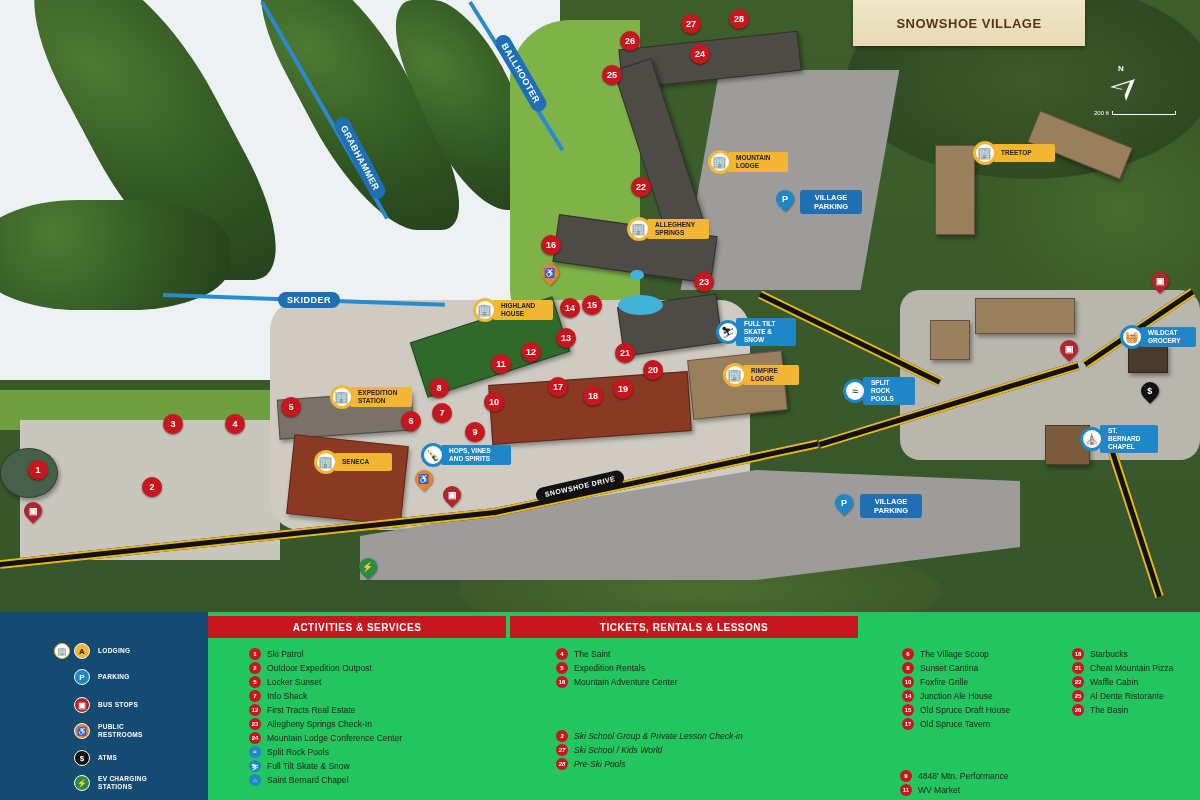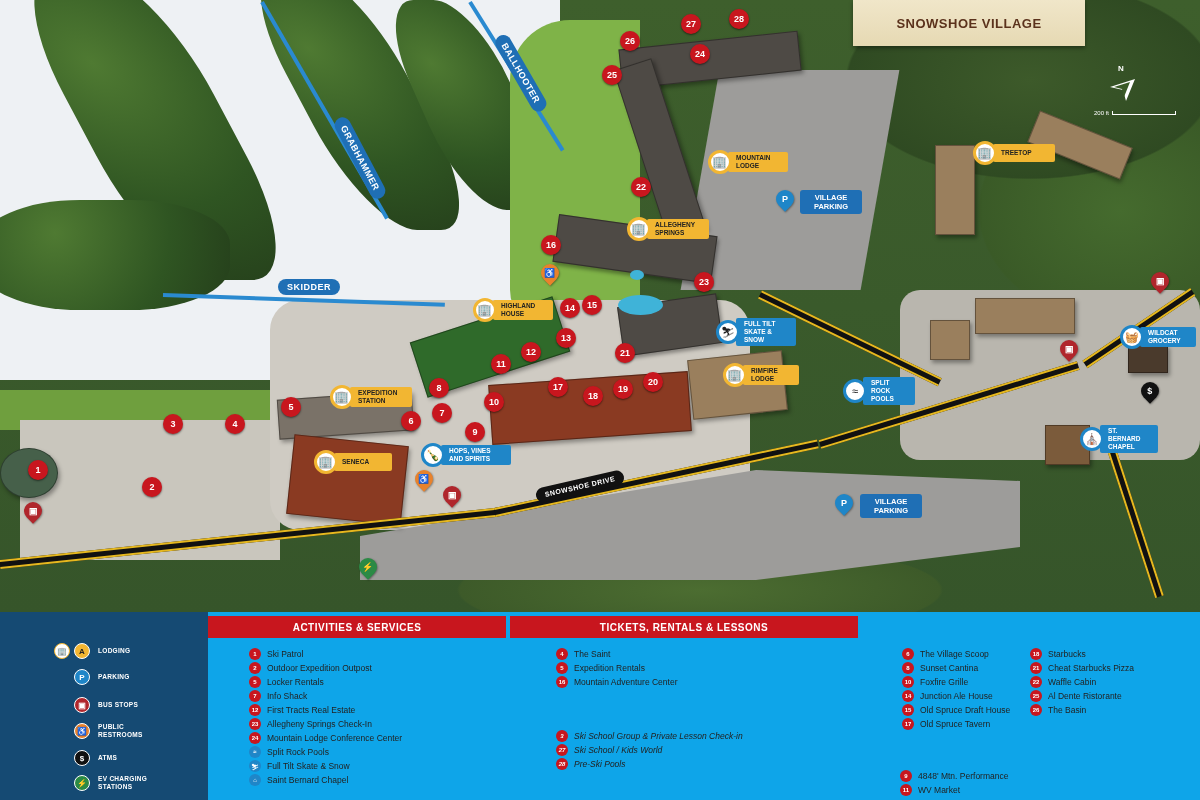--- a/index.html
+++ b/index.html
@@ -38,21 +38,21 @@
 .compass{position:absolute;left:1108px;top:75px;width:28px;height:28px}
 .north{position:absolute;left:1118px;top:64px;color:#fff;font-weight:700;font-size:8px}
 .scale{position:absolute;left:1094px;top:110px;color:#fff;font-size:6px;display:flex;align-items:center;gap:3px}
 .scale .bar{width:64px;height:4px;border-left:1px solid #fff;border-right:1px solid #fff;border-bottom:1px solid #fff}
 .drive-label{position:absolute;left:535px;top:479px;background:#111;color:#fff;font-weight:700;font-size:7px;padding:4px 9px;border-radius:10px;transform:rotate(-13deg);letter-spacing:.5px}
 
 #legend{position:absolute;left:0;top:612px;width:208px;height:188px;background:#154a73}
 .leg-row{position:absolute;left:74px;display:flex;align-items:center;gap:8px}
 .leg-pin{width:16px;height:16px;border-radius:50%;display:flex;align-items:center;justify-content:center;font-size:8px;font-weight:700;color:#fff;border:1.5px solid #fff}
 .leg-txt{color:#fff;font-size:6.5px;font-weight:700;line-height:8px;letter-spacing:.3px}
-#panel{position:absolute;left:208px;top:612px;width:992px;height:188px;background:#0ea5e9}
+#panel{position:absolute;left:208px;top:612px;width:992px;height:188px;background:#22c55e}
 .hdr{position:absolute;height:22px;background:#c8161e;color:#fff;font-weight:700;font-size:10px;display:flex;align-items:center;justify-content:center;letter-spacing:.5px}
 .list{position:absolute;}
 .li{display:flex;align-items:center;height:14px;font-size:8.5px;color:#222}
 .li .b{width:12px;height:12px;border-radius:50%;background:#c8161e;color:#fff;font-size:6px;font-weight:700;display:flex;align-items:center;justify-content:center;margin-right:6px;flex-shrink:0}
 .li .b.blue{background:#1f86c8}
 </style>
 </head>
 <body>
 
 <div id="map">
@@ -94,21 +94,21 @@
   <div class="road" style="left:820px;top:440px;width:270px;transform:rotate(-17deg);"></div>
   <div class="road" style="left:1085px;top:360px;width:130px;transform:rotate(-34deg);"></div>
   <div class="road" style="left:760px;top:290px;width:200px;transform:rotate(26deg);"></div>
   <div class="road" style="left:1110px;top:440px;width:160px;transform:rotate(72deg);"></div>
 
   <div class="lift" style="left:262px;top:0;width:250px;transform:rotate(60deg);"></div>
   <div class="lift" style="left:470px;top:0;width:175px;transform:rotate(58deg);"></div>
   <div class="lift" style="left:163px;top:293px;width:282px;transform:rotate(2deg);"></div>
   <div class="lift-label" style="left:315px;top:150px;transform:rotate(62deg);">GRABHAMMER</div>
   <div class="lift-label" style="left:478px;top:65px;transform:rotate(60deg);">BALLHOOTER</div>
-  <div class="lift-label" style="left:278px;top:279px;">SKIDDER</div>
+  <div class="lift-label" style="left:278px;top:292px;">SKIDDER</div>
 
   <div class="drive-label">SNOWSHOE DRIVE</div>
 
   <div class="title-card">
       <span>SNOWSHOE VILLAGE</span>
     </div>
   <div class="north">N</div>
   <svg class="compass" viewBox="0 0 28 28">
       <polygon points="2,12 27,4 18,26 15,15" fill="#fff"></polygon>
       <polygon points="6,12 22,7 16,22 14,14" fill="#3a5a27"></polygon>
@@ -214,21 +214,21 @@
   <div class="num" style="left:484px;top:392px">10</div>
   <div class="num" style="left:491px;top:354px">11</div>
   <div class="num" style="left:521px;top:342px">12</div>
   <div class="num" style="left:556px;top:328px">13</div>
   <div class="num" style="left:560px;top:298px">14</div>
   <div class="num" style="left:582px;top:295px">15</div>
   <div class="num" style="left:541px;top:235px">16</div>
   <div class="num" style="left:548px;top:377px">17</div>
   <div class="num" style="left:583px;top:386px">18</div>
   <div class="num" style="left:613px;top:379px">19</div>
-  <div class="num" style="left:643px;top:372px">20</div>
+  <div class="num" style="left:643px;top:360px">20</div>
   <div class="num" style="left:615px;top:343px">21</div>
   <div class="num" style="left:631px;top:177px">22</div>
   <div class="num" style="left:694px;top:272px">23</div>
   <div class="num" style="left:690px;top:44px">24</div>
   <div class="num" style="left:602px;top:65px">25</div>
   <div class="num" style="left:620px;top:31px">26</div>
   <div class="num" style="left:681px;top:14px">27</div>
   <div class="num" style="left:729px;top:9px">28</div>
 </div>
 
@@ -266,21 +266,21 @@
     <div class="li">
         <span class="b">1</span>
         <span>Ski Patrol</span>
       </div>
     <div class="li">
         <span class="b">2</span>
         <span>Outdoor Expedition Outpost</span>
       </div>
     <div class="li">
         <span class="b">5</span>
-        <span>Locker Rentals</span>
+        <span>Locker Sunset</span>
       </div>
     <div class="li">
         <span class="b">7</span>
         <span>Info Shack</span>
       </div>
     <div class="li">
         <span class="b">12</span>
         <span>First Tracts Real Estate</span>
       </div>
     <div class="li">
@@ -355,28 +355,28 @@
       </div>
     <div class="li">
         <span class="b">15</span>
         <span>Old Spruce Draft House</span>
       </div>
     <div class="li">
         <span class="b">17</span>
         <span>Old Spruce Tavern</span>
       </div>
   </div>
-  <div class="list" style="left:822px;top:35px;">
+  <div class="list" style="left:864px;top:35px;">
     <div class="li">
         <span class="b">18</span>
         <span>Starbucks</span>
       </div>
     <div class="li">
         <span class="b">21</span>
-        <span>Cheat Starbucks Pizza</span>
+        <span>Cheat Mountain Pizza</span>
       </div>
     <div class="li">
         <span class="b">22</span>
         <span>Waffle Cabin</span>
       </div>
     <div class="li">
         <span class="b">25</span>
         <span>Al Dente Ristorante</span>
       </div>
     <div class="li">

